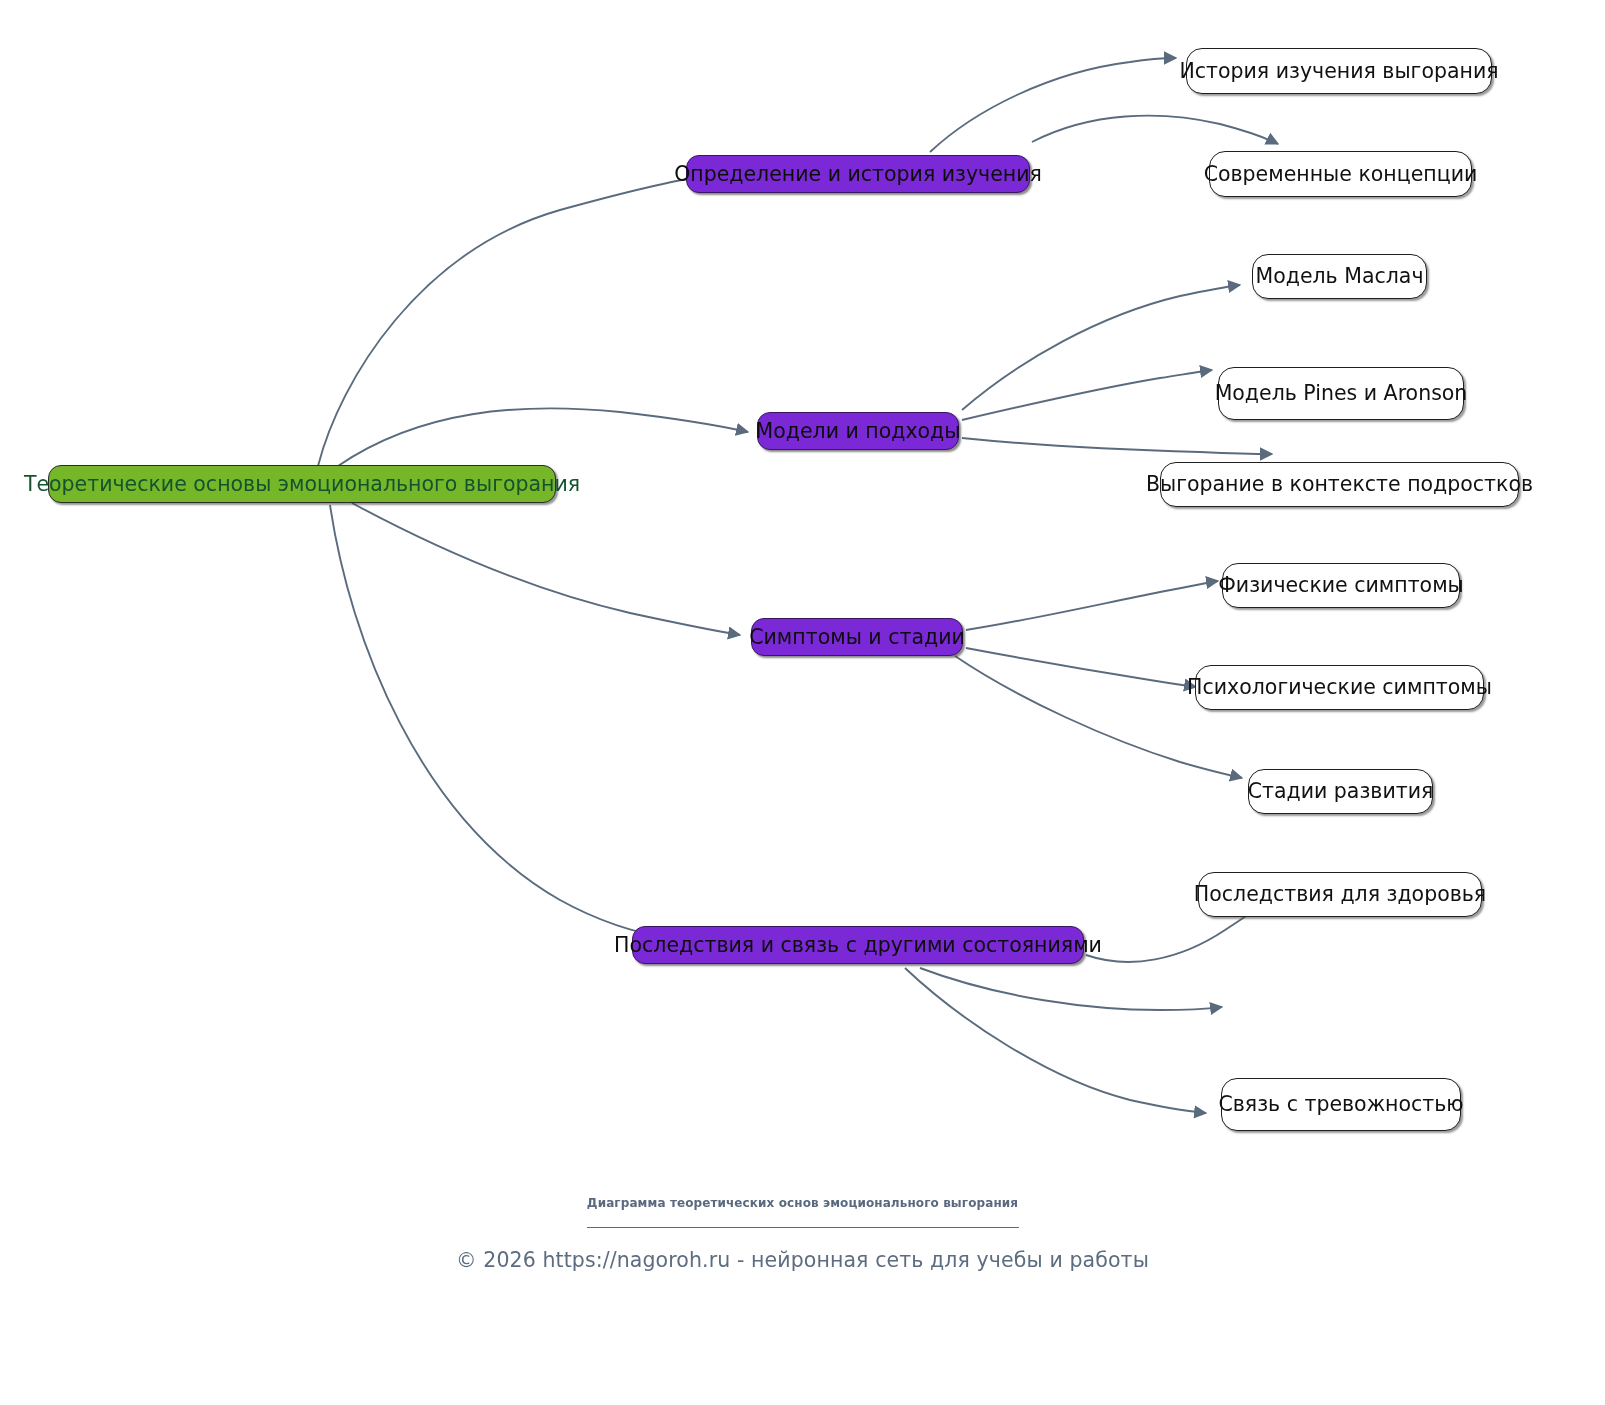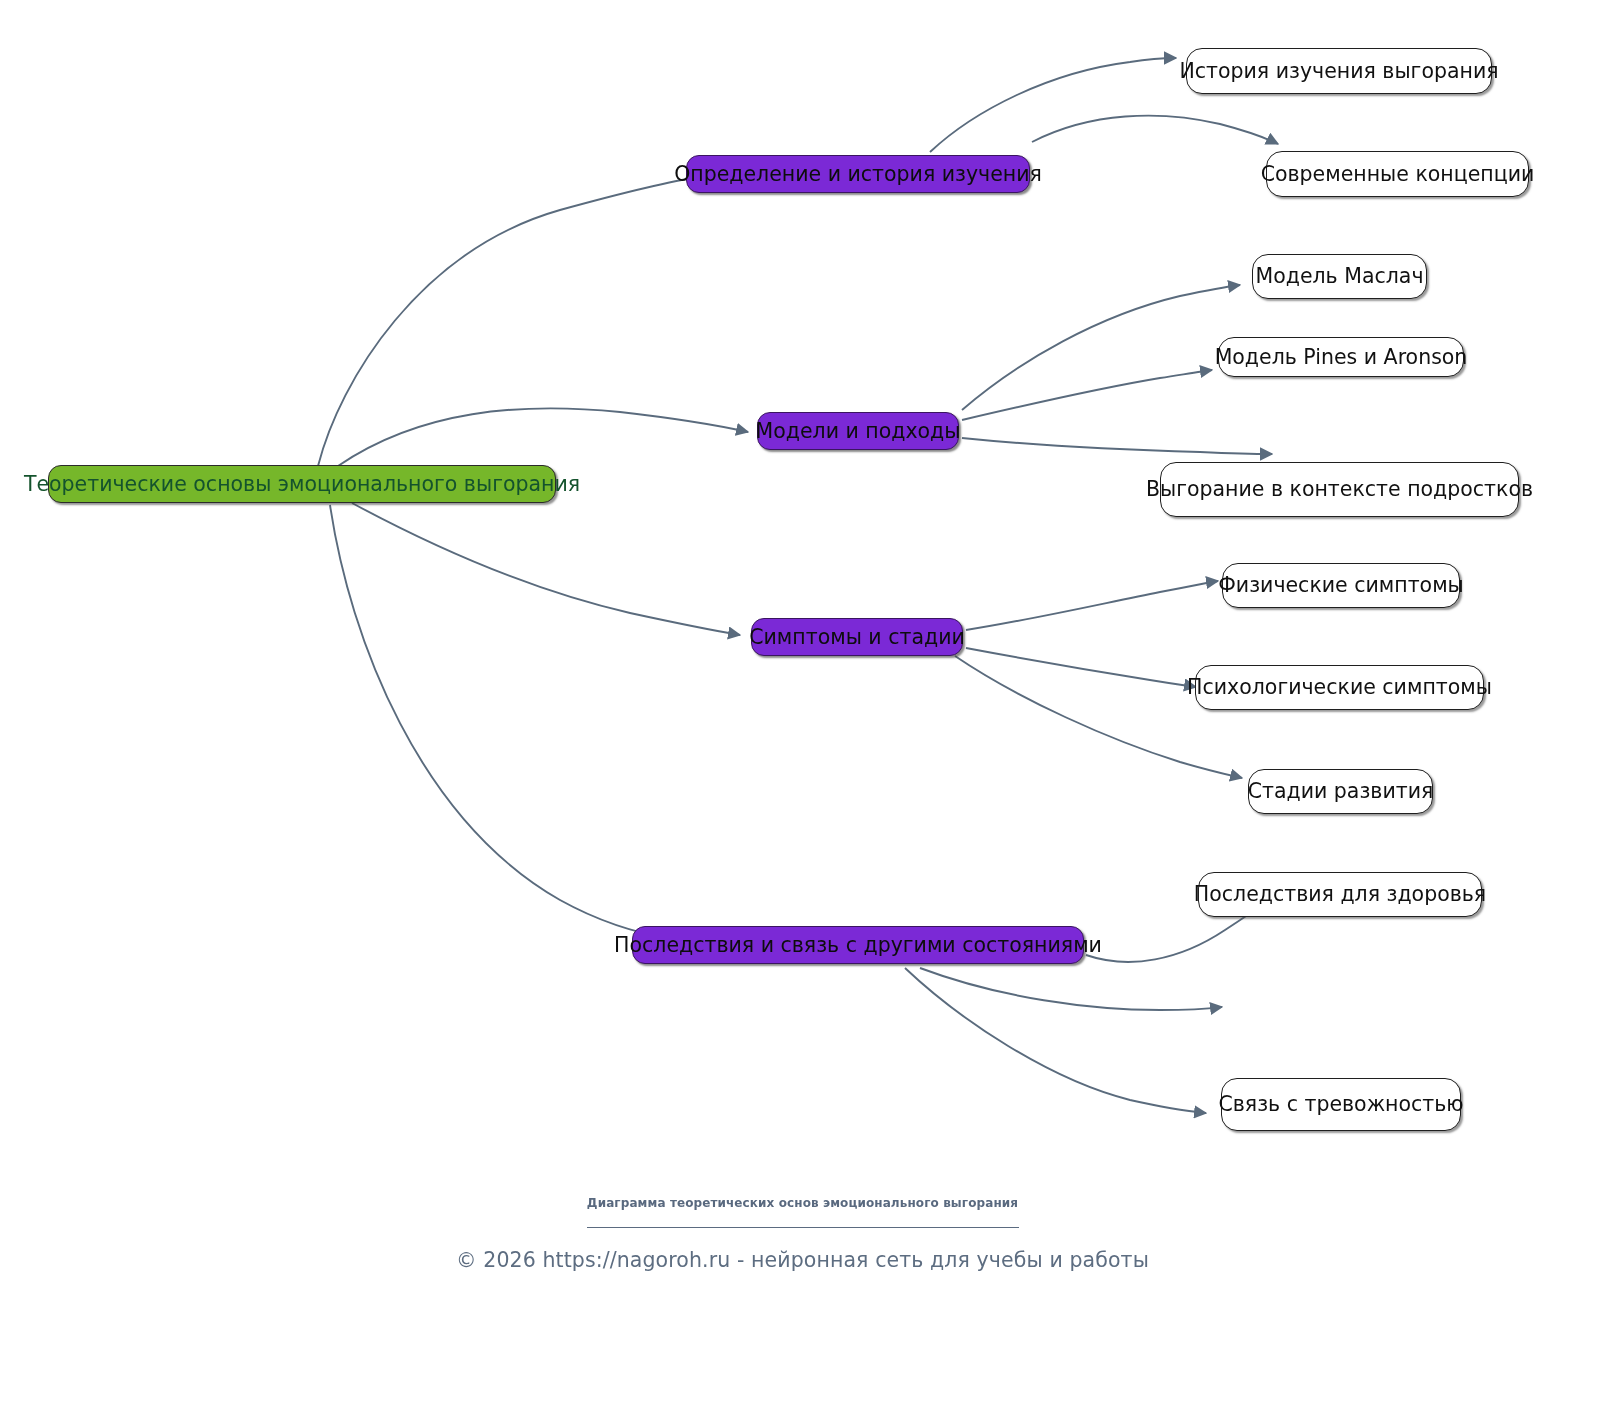--- a/index.html
+++ b/index.html
@@ -149,34 +149,34 @@
   <div class="node node-root" style="left:48px; top:465px; width:508px; height:38px;">
     <span class="node-label">Теоретические основы эмоционального выгорания</span>
   </div>
 
   <div class="node node-branch" style="left:686px; top:155px; width:344px; height:38px;">
     <span class="node-label">Определение и история изучения</span>
   </div>
   <div class="node node-leaf" style="left:1186px; top:48px; width:306px; height:46px;">
     <span class="node-label">История изучения выгорания</span>
   </div>
-  <div class="node node-leaf" style="left:1266px; top:151px; width:263px; height:46px;">
+  <div class="node node-leaf" style="left:1209px; top:151px; width:263px; height:46px;">
     <span class="node-label">Современные концепции</span>
   </div>
 
   <div class="node node-branch" style="left:757px; top:412px; width:202px; height:38px;">
     <span class="node-label">Модели и подходы</span>
   </div>
   <div class="node node-leaf" style="left:1252px; top:254px; width:175px; height:45px;">
     <span class="node-label">Модель Маслач</span>
   </div>
-  <div class="node node-leaf" style="left:1218px; top:337px; width:246px; height:40px;">
+  <div class="node node-leaf" style="left:1218px; top:367px; width:246px; height:53px;">
     <span class="node-label">Модель Pines и Aronson</span>
   </div>
-  <div class="node node-leaf" style="left:1160px; top:462px; width:359px; height:55px;">
+  <div class="node node-leaf" style="left:1160px; top:462px; width:359px; height:45px;">
     <span class="node-label">Выгорание в контексте подростков</span>
   </div>
 
   <div class="node node-branch" style="left:751px; top:618px; width:212px; height:38px;">
     <span class="node-label">Симптомы и стадии</span>
   </div>
   <div class="node node-leaf" style="left:1222px; top:563px; width:238px; height:45px;">
     <span class="node-label">Физические симптомы</span>
   </div>
   <div class="node node-leaf" style="left:1195px; top:665px; width:289px; height:45px;">

